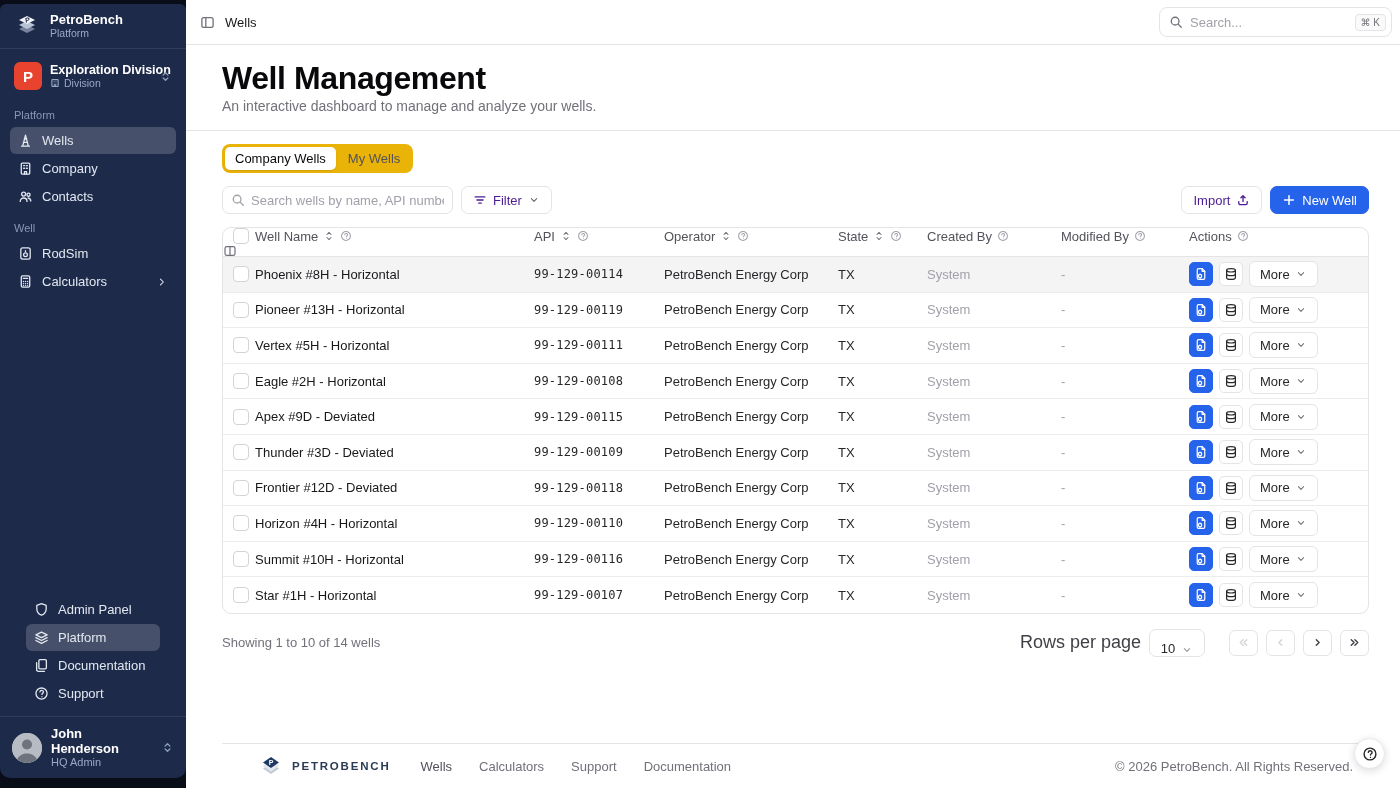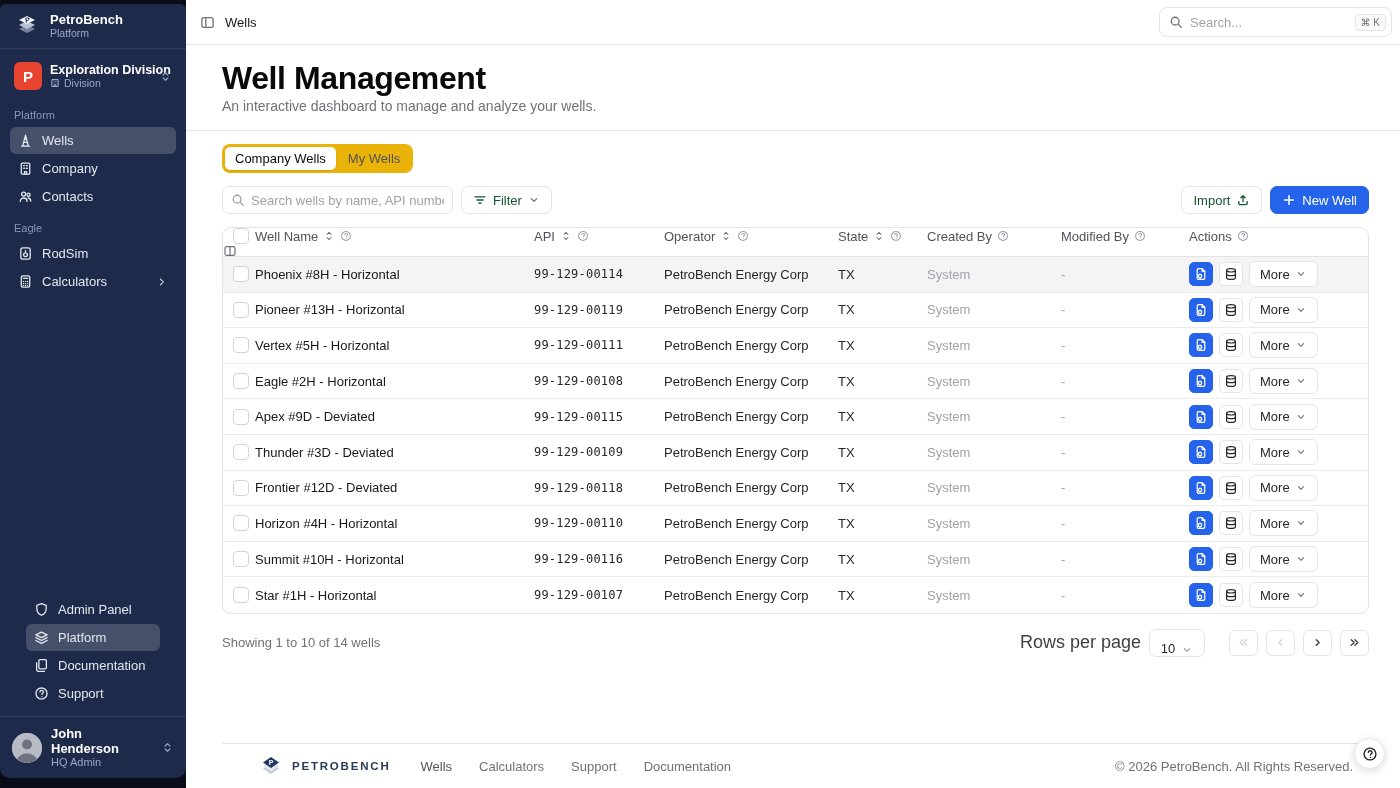--- a/index.html
+++ b/index.html
@@ -46,21 +46,21 @@
   .content { flex:1; padding:13px 31px 0 36px; display:flex; flex-direction:column; min-height:0; }
 
   .tabs { display:inline-flex; background:#eab308; border-radius:8px; padding:3px; gap:2px; align-self:flex-start; margin-bottom:13px; }
   .tab { border:none; background:transparent; height:23px; padding:0 10px; font-size:13px; color:#52525b; border-radius:5px; cursor:pointer; font-family:inherit; font-weight:500; }
   .tab.active { background:#fff; color:#09090b; box-shadow:0 1px 2px rgba(0,0,0,.1); }
 
   .toolbar { display:flex; align-items:center; gap:8px; margin-bottom:13px; }
   .well-search { width:231px; height:28px; border:1px solid #e4e4e7; border-radius:7px; display:flex; align-items:center; gap:6px; padding:0 8px; }
   .well-search input { border:none; outline:none; flex:1; font-size:13px; color:#3f3f46; font-family:inherit; min-width:0; }
   .well-search input::placeholder { color:#a1a1aa; }
-  .btn { display:inline-flex; align-items:center; gap:6px; height:28px; padding:0 11px; border:1px solid #e4e4e7; background:#fff; border-radius:7px; font-size:13px; color:#14532d; cursor:pointer; font-family:inherit; font-weight:500; }
+  .btn { display:inline-flex; align-items:center; gap:6px; height:28px; padding:0 11px; border:1px solid #e4e4e7; background:#fff; border-radius:7px; font-size:13px; color:#4c1d95; cursor:pointer; font-family:inherit; font-weight:500; }
   .btn-primary { background:#2563eb; border-color:#2563eb; color:#fff; }
   .push { margin-left:auto; }
 
   
   .table { border:1px solid #e4e4e7; border-radius:9px; overflow:hidden; background:#fff; }
   .trow { display:grid; grid-template-columns:32px 279px 130px 174px 89px 134px 128px 1fr 26px; align-items:center; }
   .thead { height:29px; border-bottom:1px solid #e4e4e7; }
   .th { display:flex; align-items:center; gap:5px; font-size:13px; color:#52525b; font-weight:500; }
   .tbody .trow { height:35.6px; border-bottom:1px solid #ececee; }
   .tbody .trow:last-child { border-bottom:none; }
@@ -166,21 +166,21 @@
           <span class="icn i15">
             <svg viewBox="0 0 16 16" fill="none" stroke="currentColor" stroke-width="1.4" stroke-linecap="round" stroke-linejoin="round">
               <circle cx="6" cy="5.4" r="2.1"></circle>
               <path d="M2.4 13.2c0-2.1 1.6-3.6 3.6-3.6s3.6 1.5 3.6 3.6"></path>
               <circle cx="11.2" cy="6" r="1.7"></circle>
               <path d="M10.8 9.6c1.7.3 2.8 1.6 2.8 3.3"></path>
             </svg>
           </span>
           <span>Contacts</span>
         </div>
-        <div class="nav-section-label">Eagle</div>
+        <div class="nav-section-label">Well</div>
         <div class="nav-item">
           <span class="icn i15">
             <svg viewBox="0 0 16 16" fill="none" stroke="currentColor" stroke-width="1.4" stroke-linecap="round" stroke-linejoin="round">
               <rect x="3" y="2" width="10" height="12" rx="2"></rect>
               <circle cx="8" cy="9.3" r="2"></circle>
               <path d="M8 5v1.2"></path>
             </svg>
           </span>
           <span>RodSim</span>
         </div>

